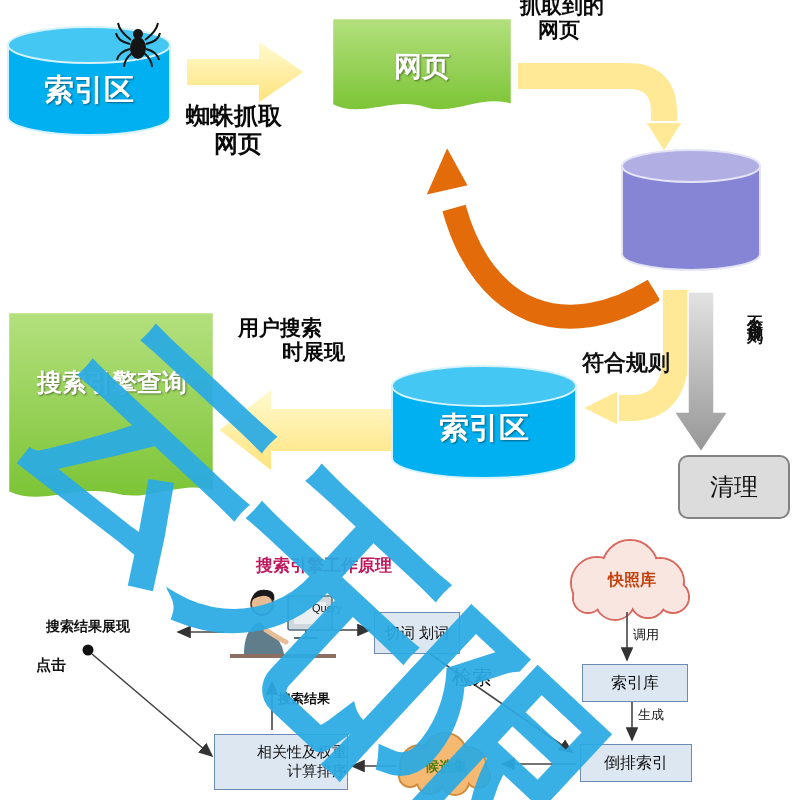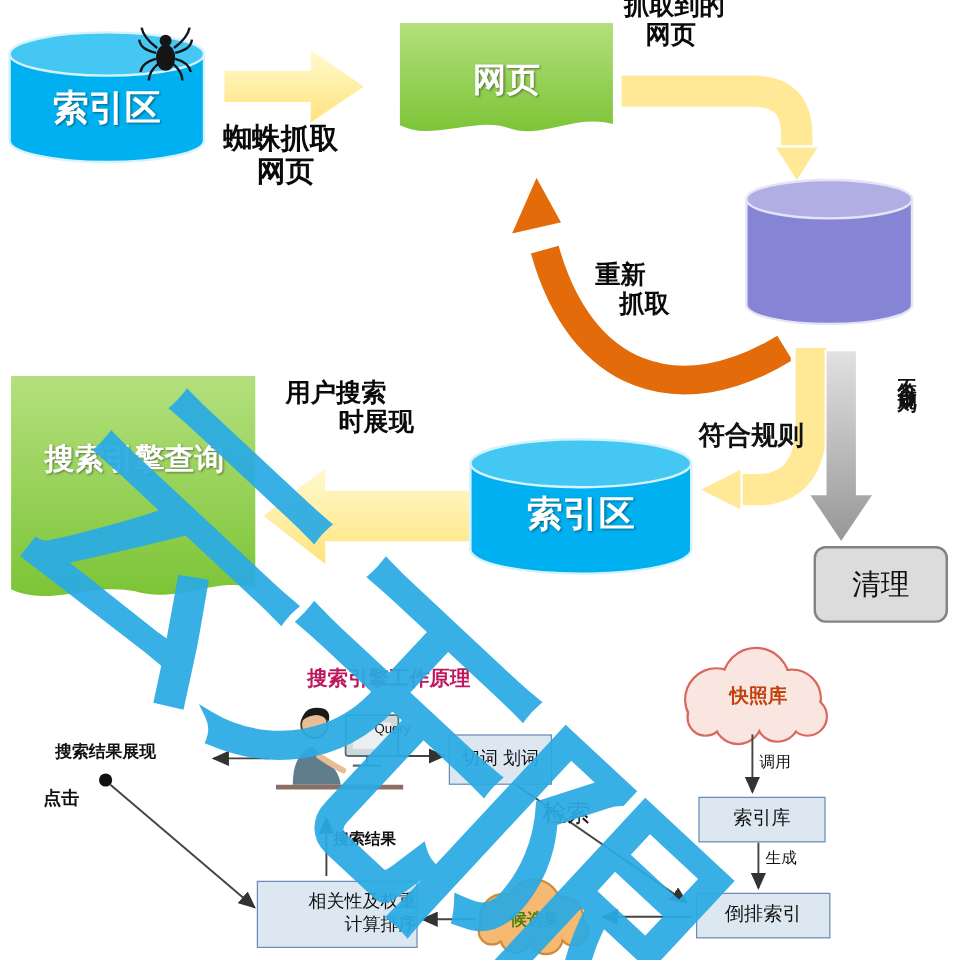--- a/index.html
+++ b/index.html
@@ -189,24 +189,20 @@
 </div>
 
 <div class="lbl white-lbl" style="left:332px;top:48px;width:180px;font-size:28px;">网页</div>
 
 <div class="lbl anno" style="left:520px;top:-6px;">
   <div>抓取到的</div>
   <div class="l2" style="margin-left:18px;">网页</div>
 </div>
 
 
-<div class="lbl anno" style="left:496px;top:218px;">
-  <div>重新</div>
-  <div class="l2" style="margin-left:20px;">抓取</div>
-</div>
 
 <div class="lbl" style="left:582px;top:348px;font-size:22px;font-weight:bold;">符合规则</div>
 
 <div class="lbl vert" style="left:744px;top:303px;font-size:16px;font-weight:bold;">不符合规则</div>
 
 <div class="clean-box" style="left:678px;top:455px;width:108px;height:60px;">
   <span>清理</span>
 </div>
 
 <div class="lbl white-lbl" style="left:392px;top:408px;width:184px;font-size:30px;">索引区</div>

